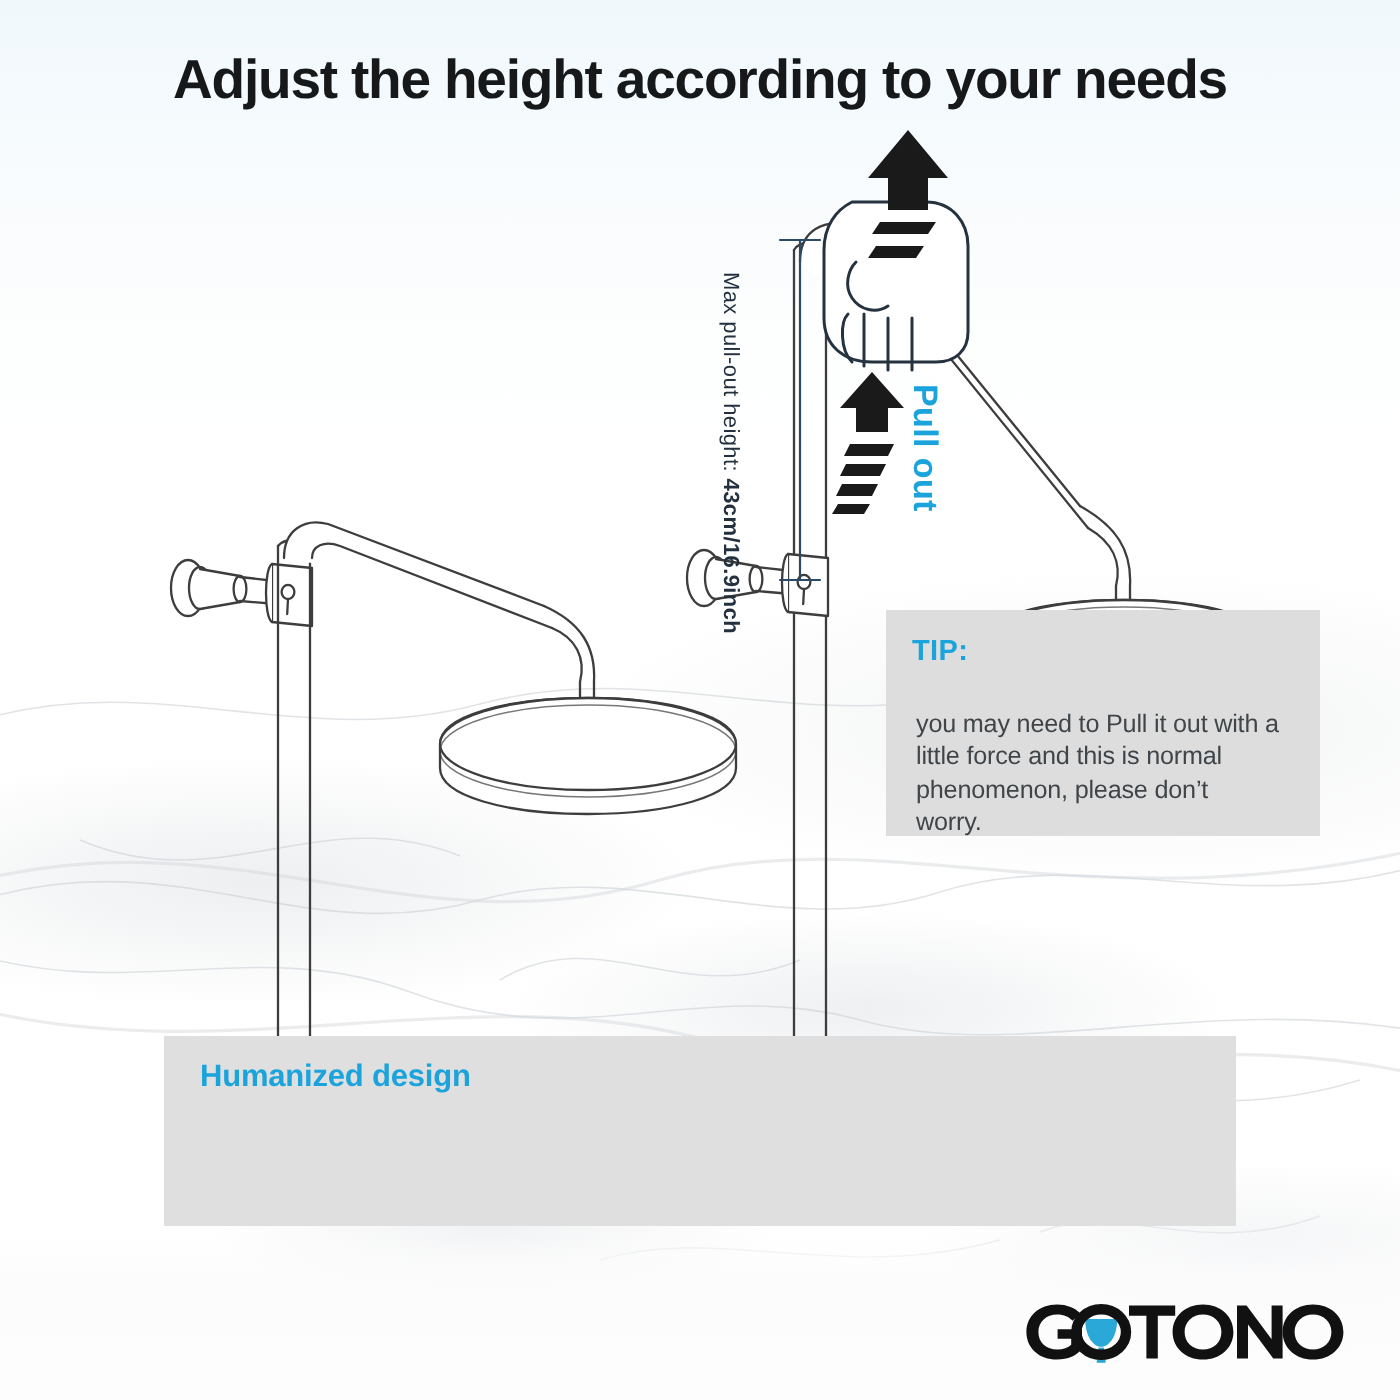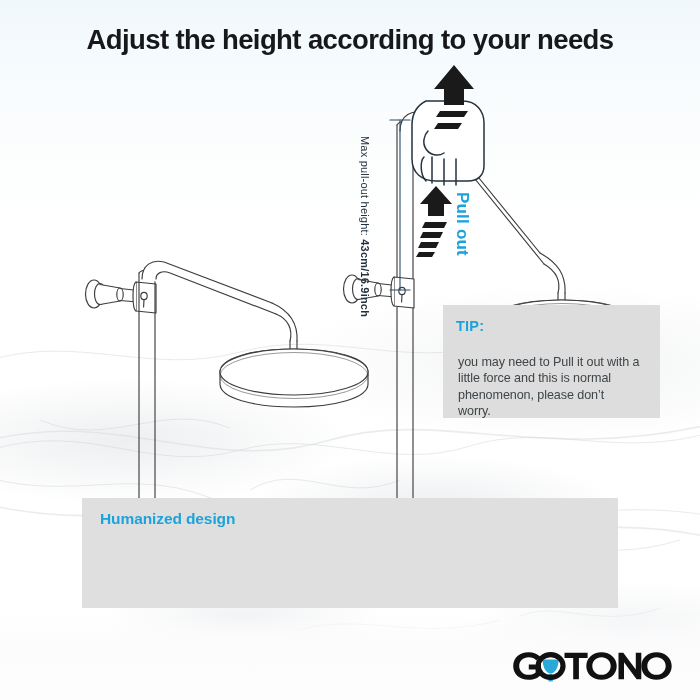--- a/index.html
+++ b/index.html
@@ -87,21 +87,21 @@
   .tipbox .tip-body{
     position:absolute;left:15px;top:33px;width:182px;
     color:#3f4549;font-size:12.6px;line-height:16.4px;
     letter-spacing:-.1px;
     margin-top:16px;
   }
 
   
   .humanbox{
     position:absolute;
-    left:82px;top:498px;width:536px;height:110px;
+    left:82px;top:518px;width:536px;height:95px;
     background:#dfdfdf;
   }
   .humanbox .hb-head{
     position:absolute;left:18px;top:12px;
     color:#1ba3dc;font-size:15.5px;font-weight:bold;letter-spacing:-.1px;
   }
   .humanbox .hb-body{
     position:absolute;left:18px;top:35px;width:500px;
     color:#3f4549;font-size:12.8px;line-height:16.6px;letter-spacing:-.15px;
   }

